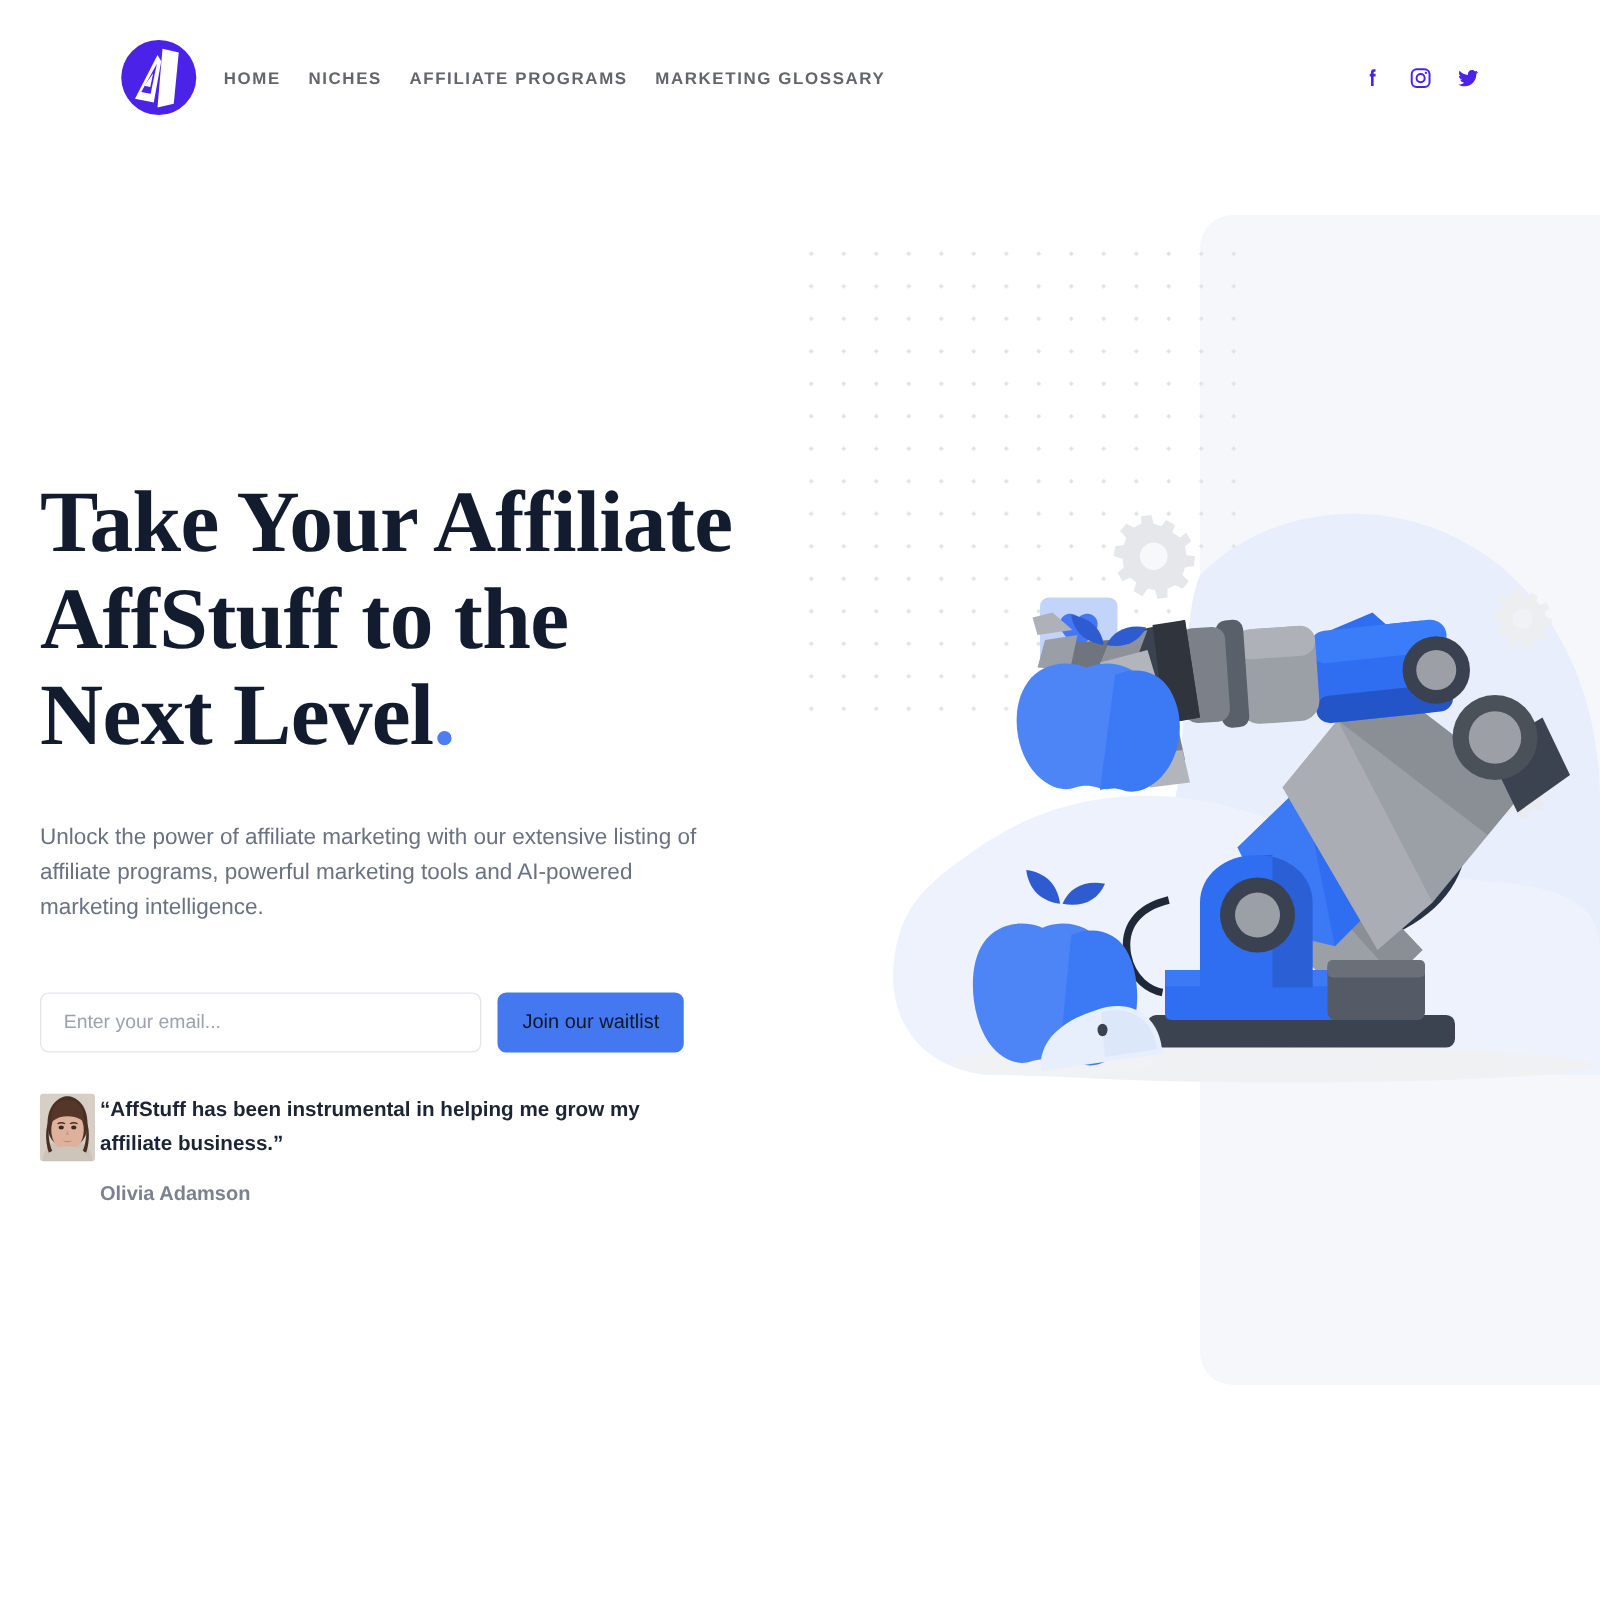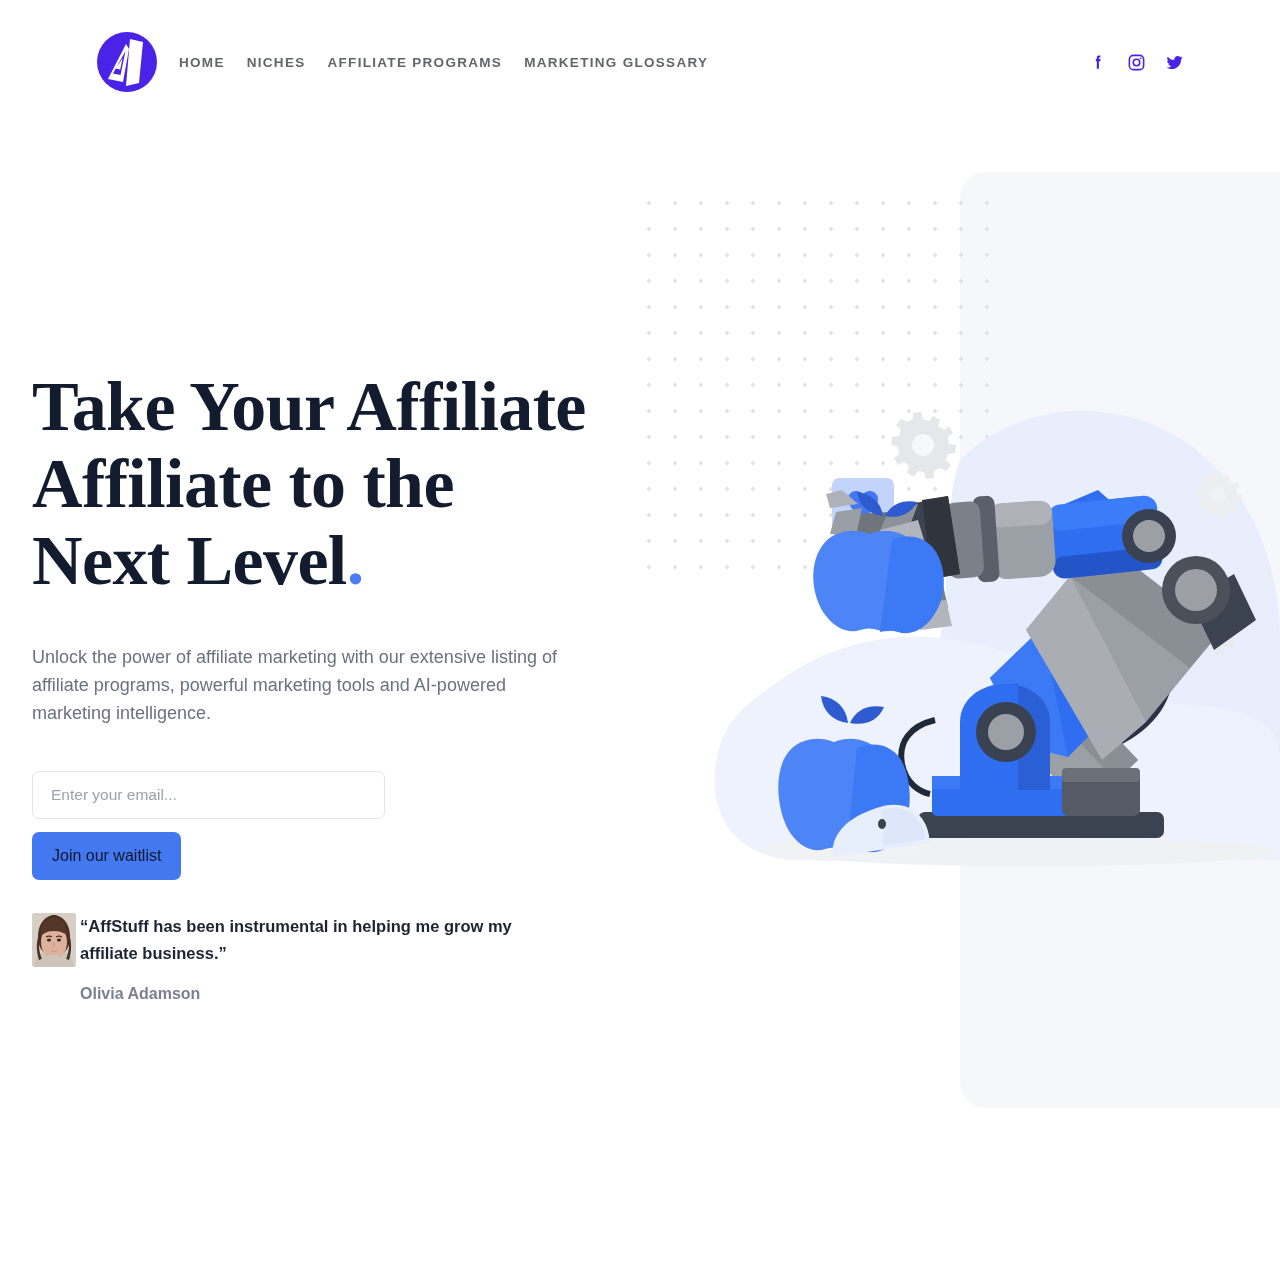--- a/index.html
+++ b/index.html
@@ -49,37 +49,37 @@
     z-index: 2;
   }
   .hero-art {
     position: absolute; left: 630px; top: 160px;
     width: 650px; height: 760px;
     z-index: 5;
   }
 
   
   .hero-copy {
-    position: absolute; left: 32px; top: 368px;
+    position: absolute; left: 32px; top: 380px;
     width: 600px; z-index: 20;
   }
   .headline {
     font-family: "Liberation Serif", "DejaVu Serif", serif;
     font-weight: 700; font-size: 70px; line-height: 77px;
     letter-spacing: -0.6px; color: #121c2e;
   }
   .headline .dot { color: #4b7df5; }
   .subhead {
     margin-top: 44px;
     font-size: 18px; line-height: 28px; font-weight: 400;
     color: #6a7180; max-width: 545px;
   }
 
   
-  .signup { margin-top: 44px; display: flex; align-items: flex-start; gap: 13px; flex-direction: column; }
+  .signup { margin-top: 55px; display: flex; align-items: center; gap: 13px; }
   .email-input {
     width: 353px; height: 48px;
     border: 1px solid #e3e5e9; border-radius: 7px;
     background: #fff; padding: 0 18px;
     font-family: "Liberation Sans", sans-serif;
     font-size: 15.5px; color: #3a3f4a; outline: none;
   }
   .email-input::placeholder { color: #9ca2ad; }
   .waitlist-btn {
     height: 48px; padding: 0 20px;
@@ -303,21 +303,21 @@
         <ellipse cx="252" cy="664" rx="4" ry="5" fill="#3a4150"></ellipse>
       </g>
 
     </svg>
   </div>
 
   <div class="hero-copy">
 
     <h1 class="headline">
       <span>Take Your Affiliate</span><br>
-      <span>Affiliate to the</span><br>
+      <span>AffStuff to the</span><br>
       <span>Next Level</span><span class="dot">.</span>
     </h1>
 
     <p class="subhead">Unlock the power of affiliate marketing with our extensive listing of affiliate programs, powerful marketing tools and AI-powered marketing intelligence.</p>
 
     <form class="signup">
       <input class="email-input" type="text" placeholder="Enter your email..." style="">
       <button class="waitlist-btn" type="submit">Join our waitlist</button>
     </form>
 

